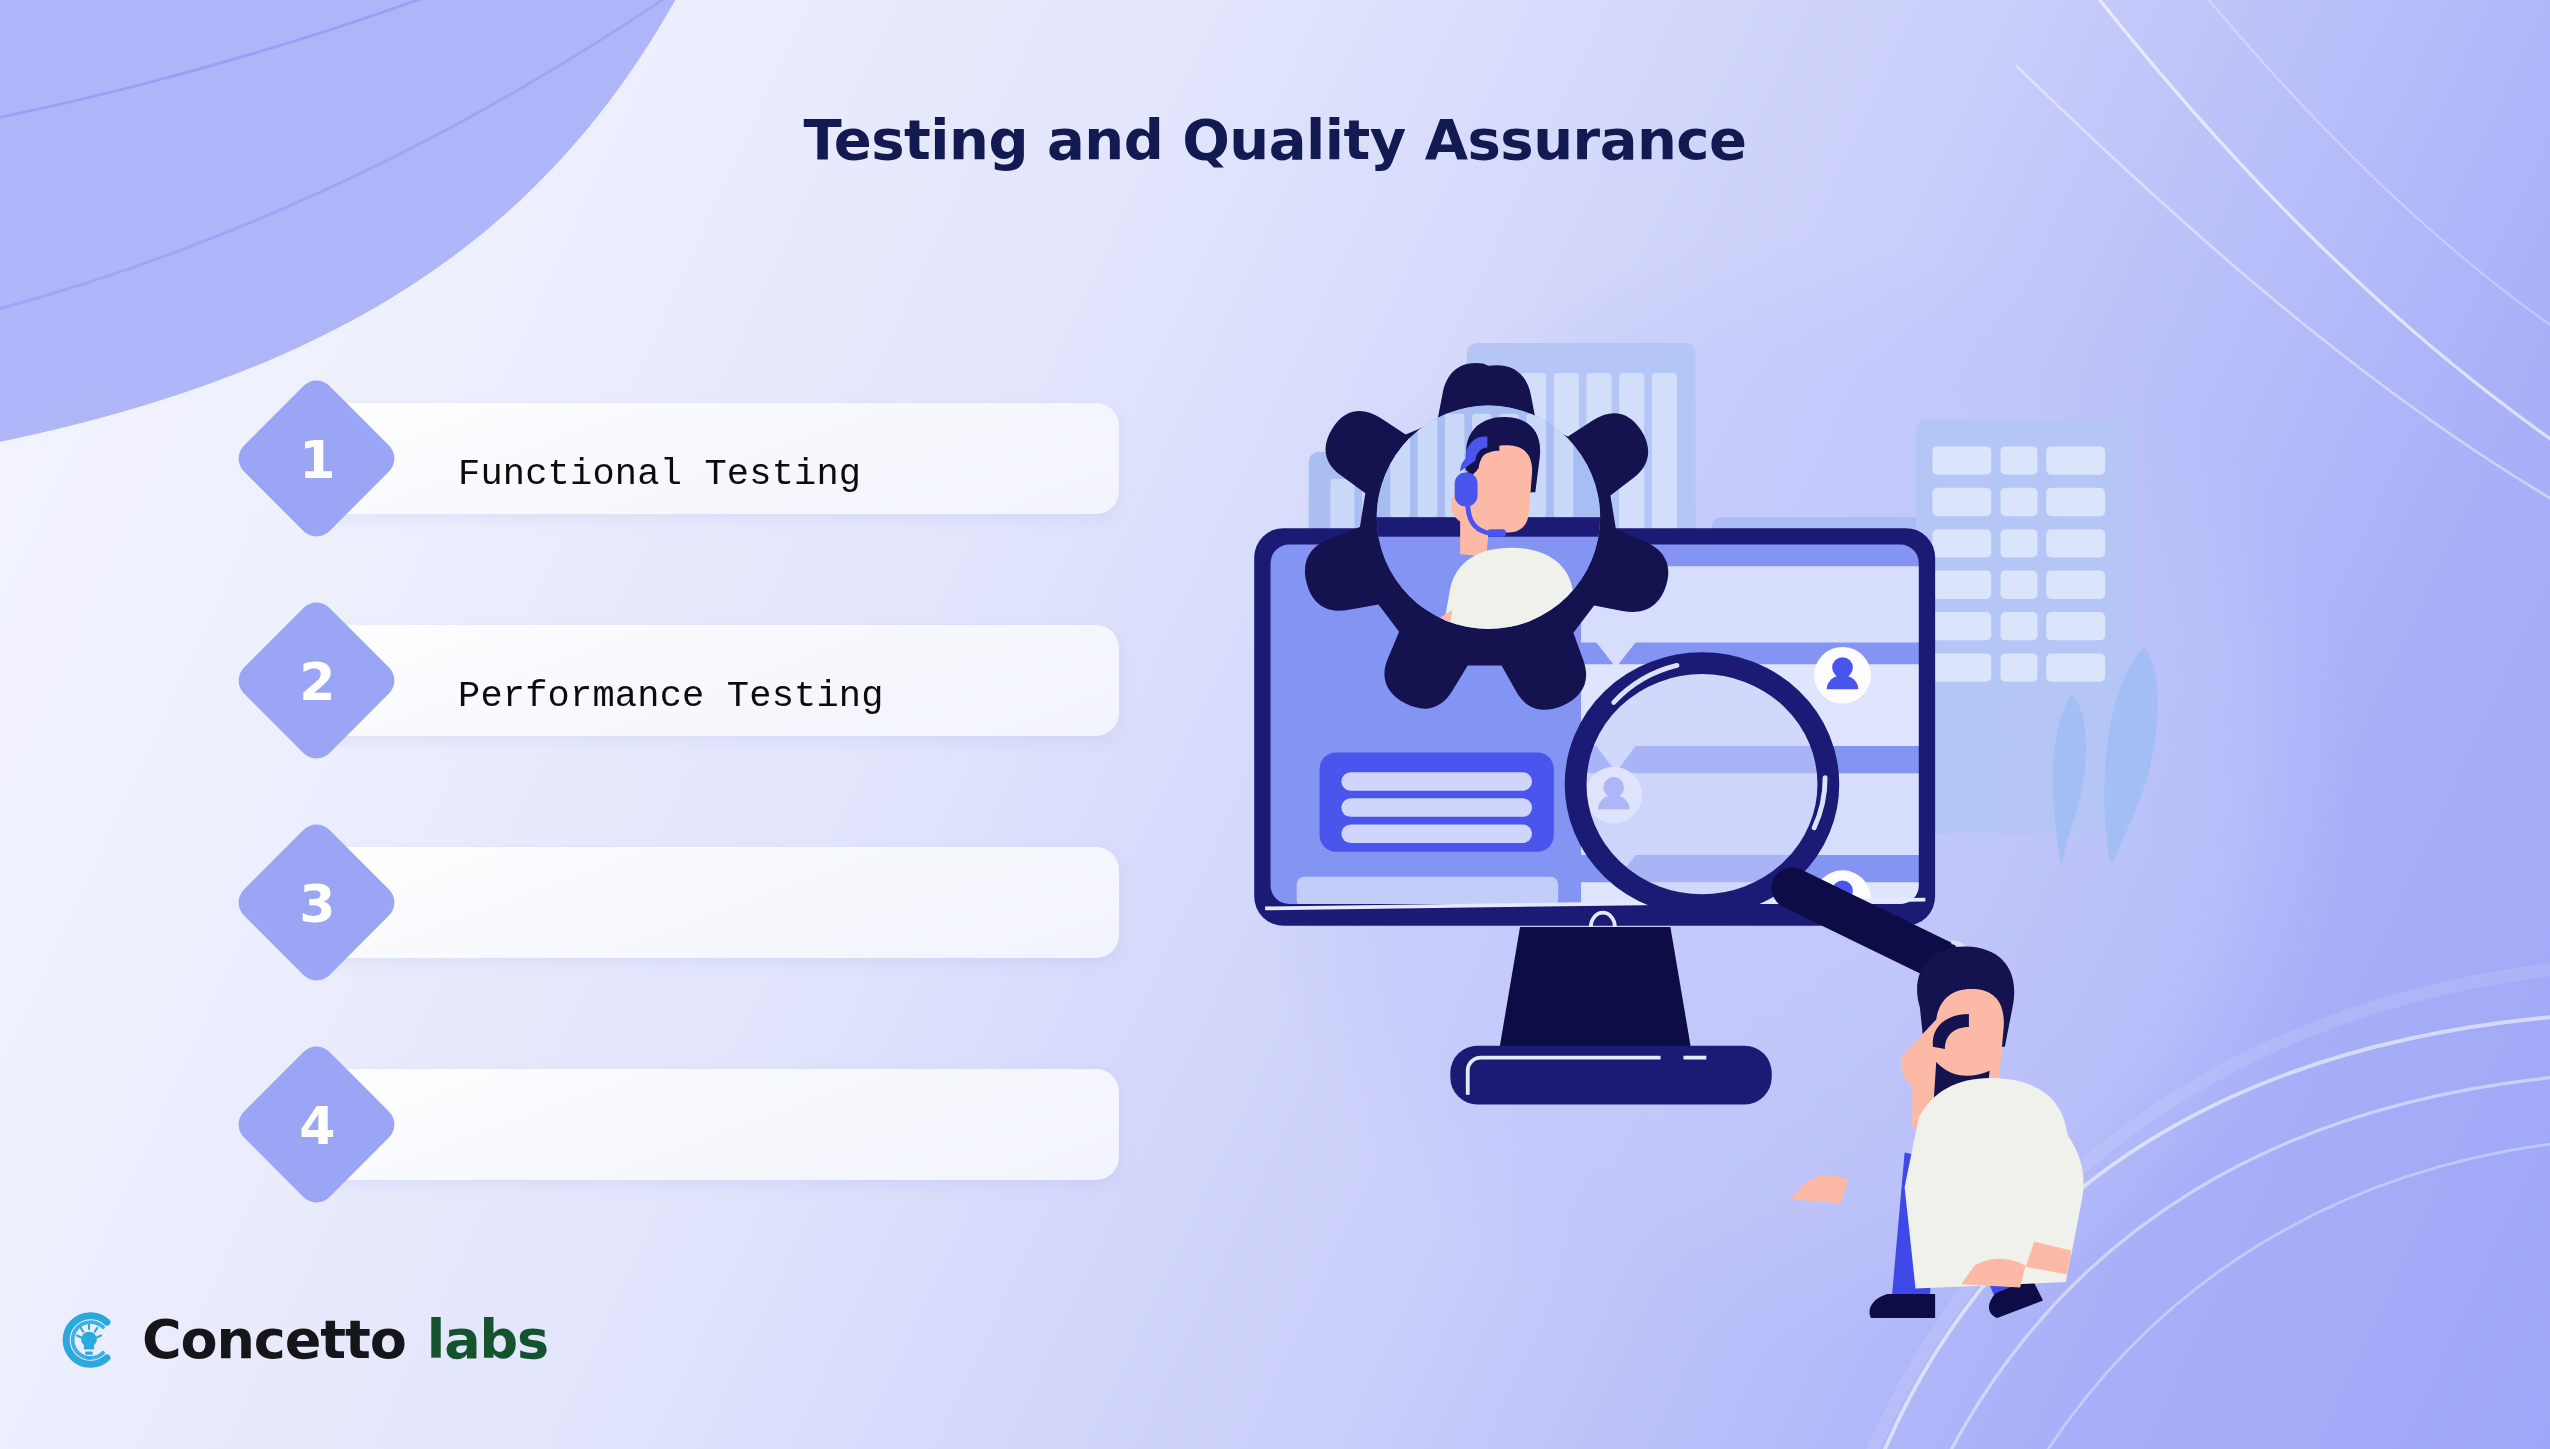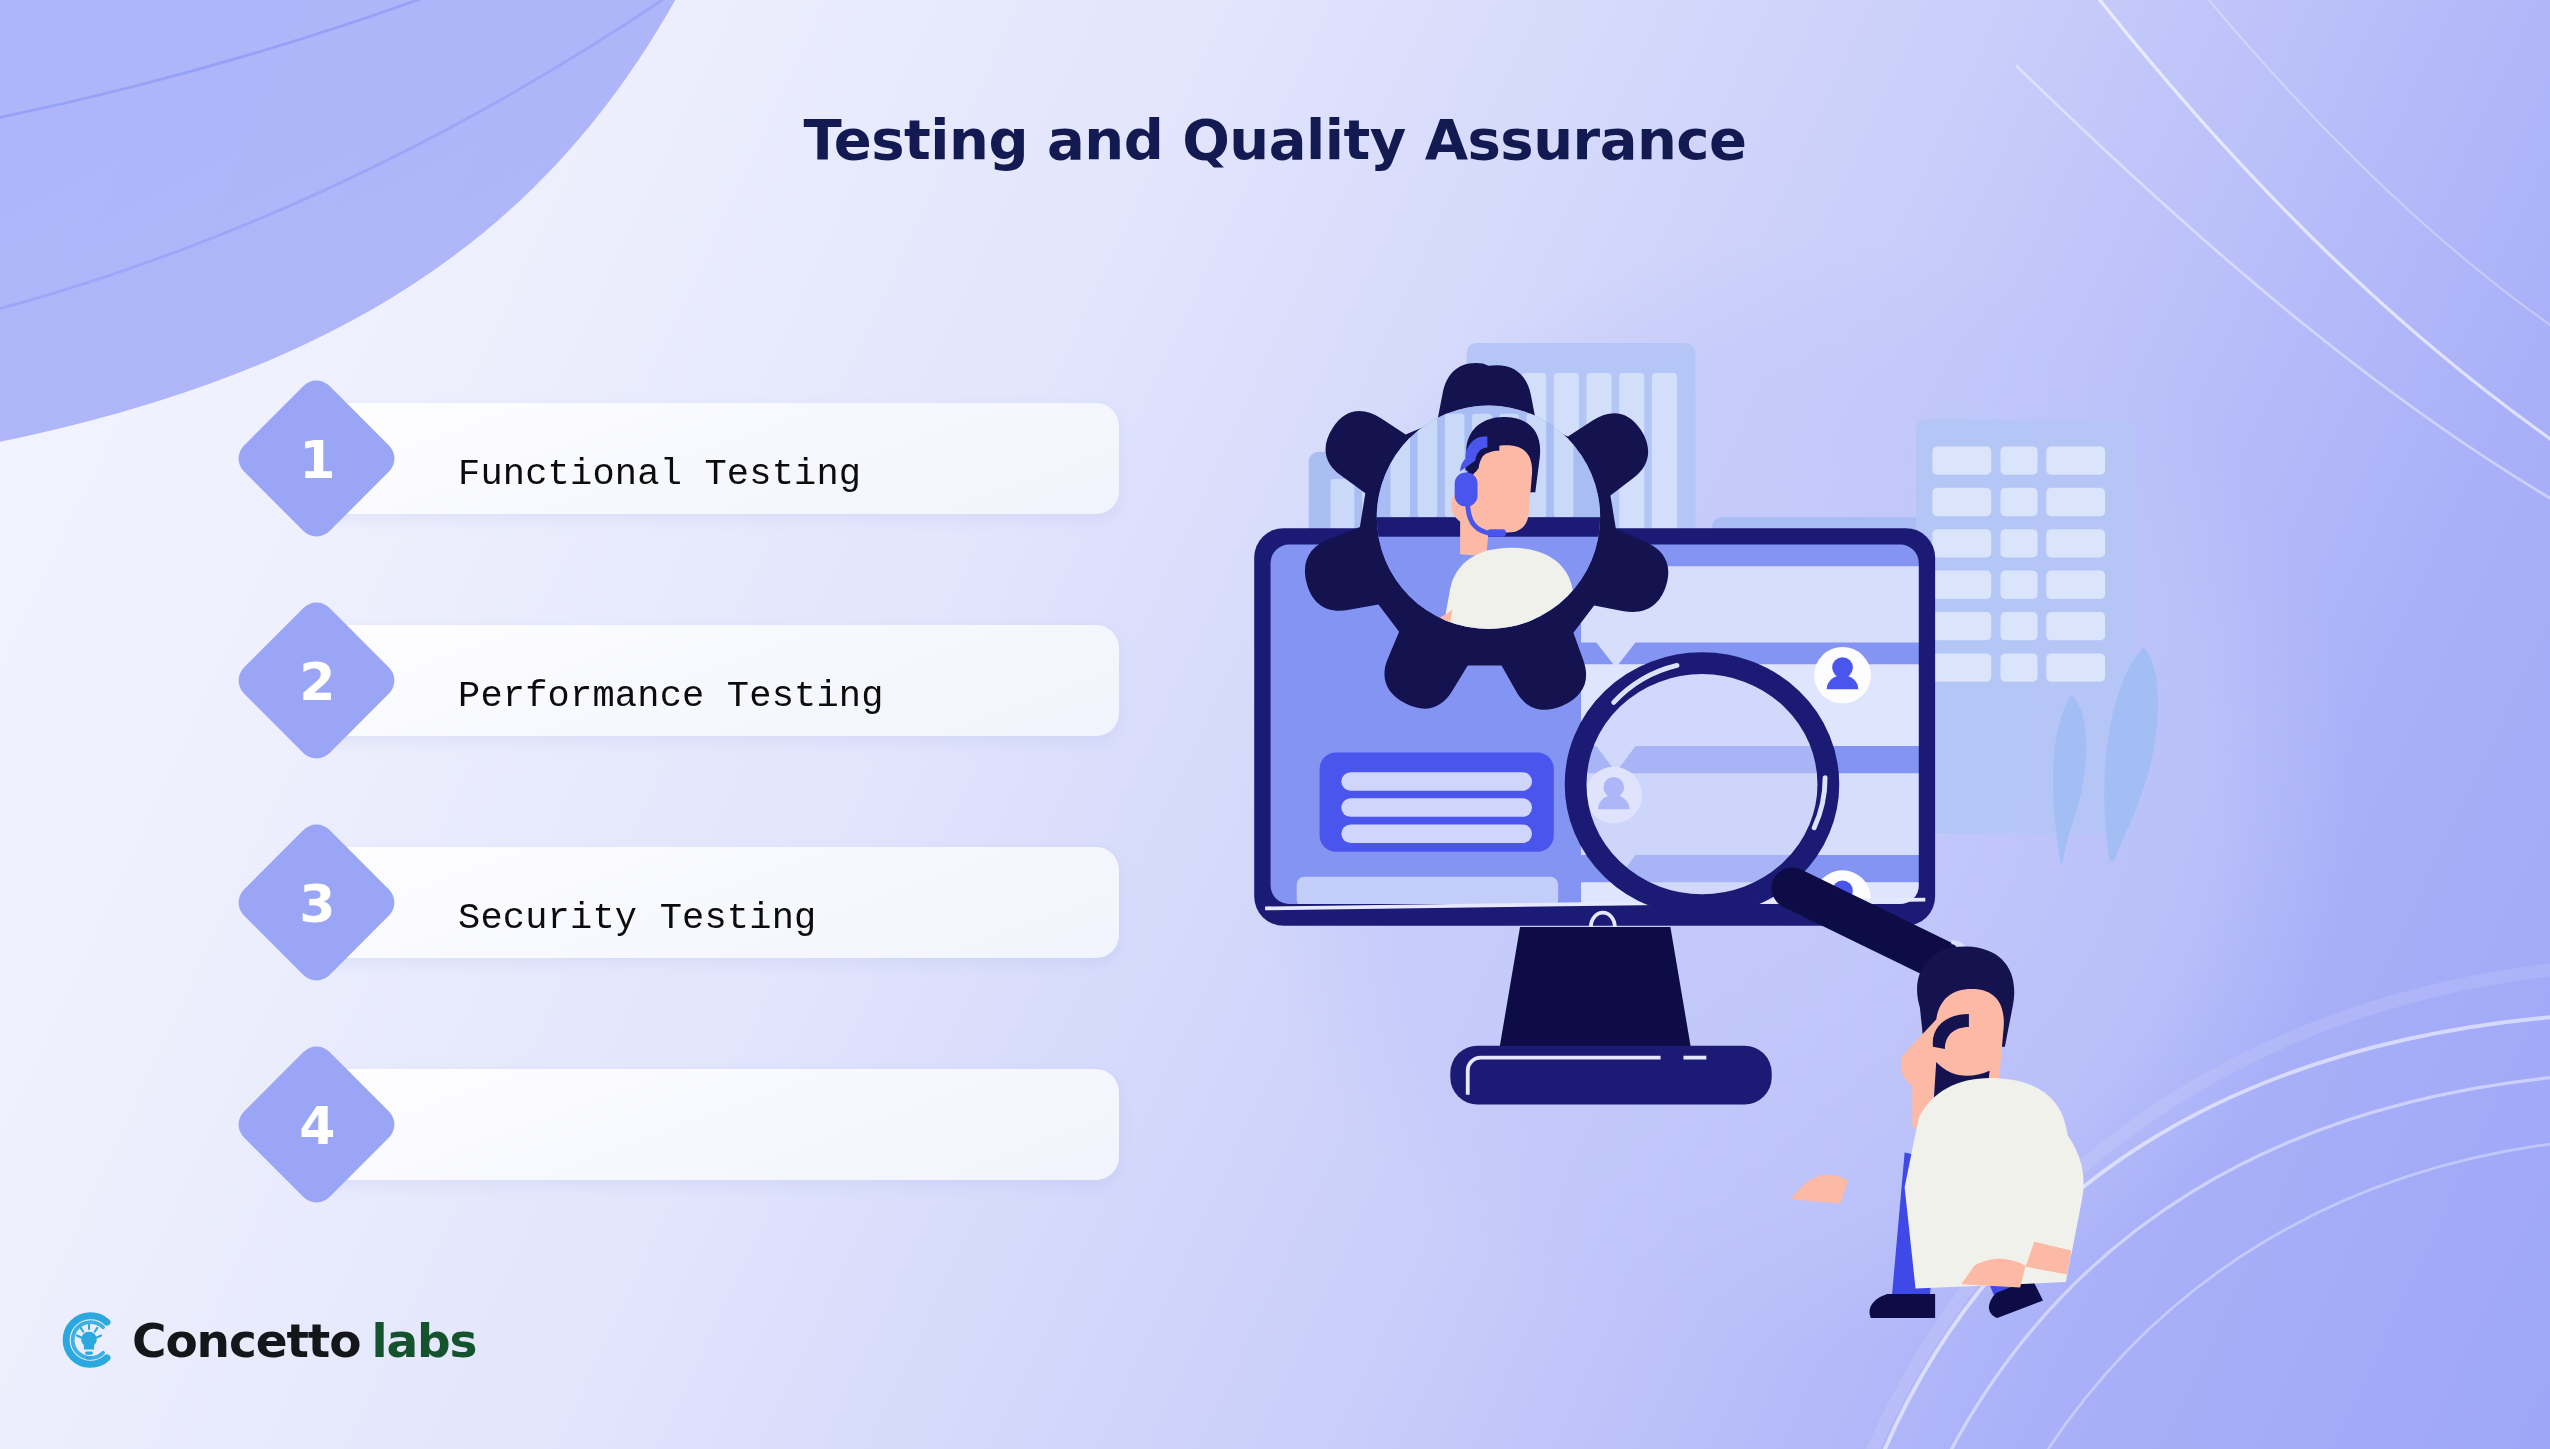--- a/index.html
+++ b/index.html
@@ -59,23 +59,23 @@
     display:flex; align-items:center;
     font-size:37px;
     color:#0C0C0C;
     font-family:Liberation Mono, monospace;
     letter-spacing:0.2px;
   }
 
   
   .logo{position:absolute; left:57px; top:1308px; display:flex; align-items:center;}
   .logo-word{
-    font-size:47px; font-weight:700; line-height:1;
+    font-size:54px; font-weight:700; line-height:1;
     font-family:"DejaVu Sans", sans-serif; letter-spacing:-1.1px;
-    margin-left:11px;
+    margin-left:21px;
   }
   .logo-a{color:#15161A;}
   .logo-b{color:#14532d;}
 
   
   .illus{position:absolute; left:1232px; top:283px; width:1123px; height:1035px;}
   .illus svg{width:100%; height:100%;}
 </style>
 </head>
 <body>
@@ -130,21 +130,20 @@
         <span class="badge-num">2</span>
       </div>
       <div class="item-label">Performance Testing</div>
     </div>
 
     <div class="item">
       <div class="card"></div>
       <div class="badge">
         <span class="badge-num">3</span>
       </div>
-      <div class="item-label">Security Testing</div>
     </div>
 
     <div class="item">
       <div class="card"></div>
       <div class="badge">
         <span class="badge-num">4</span>
       </div>
     </div>
 
   </div>

